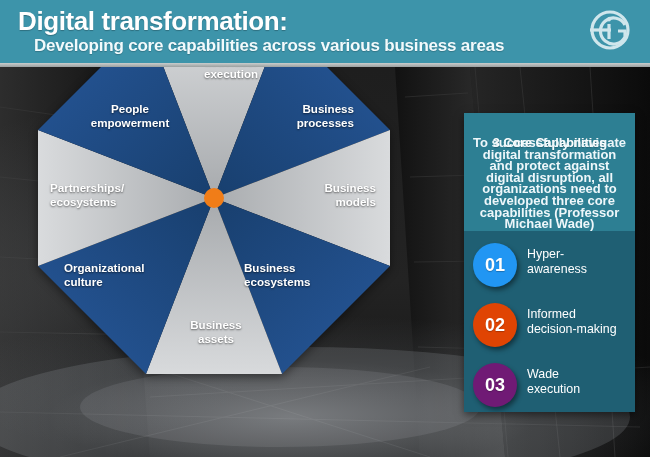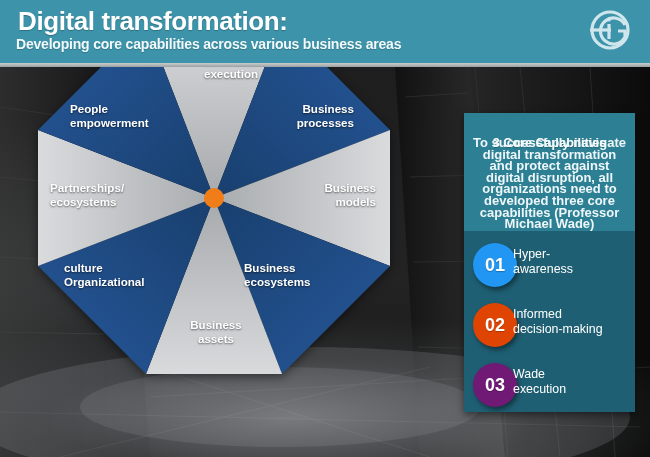--- a/index.html
+++ b/index.html
@@ -21,22 +21,22 @@
     background:linear-gradient(to bottom,#c9cdcd,#9aa0a0);
   }
   #title{
     position:absolute;left:18px;top:6px;
     font-size:26px;font-weight:bold;color:#ffffff;
     letter-spacing:-.4px;
     text-shadow:0 1px 1px rgba(0,0,0,.25);
     white-space:nowrap;
   }
   #subtitle{
-    position:absolute;left:16px;top:36px;
-    font-size:14px;font-weight:bold;color:#f2fafc;
+    position:absolute;left:34px;top:36px;
+    font-size:17px;font-weight:bold;color:#f2fafc;
     letter-spacing:-.2px;white-space:nowrap;
     text-shadow:0 1px 1px rgba(0,0,0,.2);
   }
   #logo{position:absolute;right:17px;top:7px;width:46px;height:46px;}
 
   
   #photo{
     position:absolute;left:0;top:67px;width:650px;height:390px;
     background:#171717;
     overflow:hidden;
@@ -82,21 +82,21 @@
   }
   .cap-row{position:absolute;left:9px;width:155px;height:52px;}
   .cap-circle{
     position:absolute;left:0;top:0;width:44px;height:44px;border-radius:50%;
     box-shadow:2px 3px 5px rgba(0,0,0,.45);
     display:flex;align-items:center;justify-content:center;
     font-size:18px;font-weight:bold;color:#ffffff;
     text-shadow:0 1px 1px rgba(0,0,0,.25);
   }
   .cap-text{
-    position:absolute;left:40px;top:4px;width:102px;
+    position:absolute;left:54px;top:4px;width:102px;
     font-size:12.4px;line-height:15px;color:#ffffff;
   }
 </style>
 </head>
 <body>
 
 <div id="slide">
 
   <div id="photo">
     <svg width="650" height="390" style="position:absolute;left:0;top:0;">
@@ -225,30 +225,30 @@
       <div>Business</div>
       <div>ecosystems</div>
     </div>
 
     <div class="seg-label" style="left:125px;top:300px;width:110px;text-align:center;">
       <div>Business</div>
       <div>assets</div>
     </div>
 
     <div class="seg-label" style="left:28px;top:243px;width:120px;text-align:left;">
+      <div>Organizational</div>
       <div>culture</div>
-      <div>Organizational</div>
     </div>
 
     <div class="seg-label" style="left:14px;top:163px;width:120px;text-align:left;">
       <div>Partnerships/</div>
       <div>ecosystems</div>
     </div>
 
-    <div class="seg-label" style="left:34px;top:84px;width:120px;">
+    <div class="seg-label" style="left:34px;top:84px;width:120px;text-align:center;">
       <div>People</div>
       <div>empowerment</div>
     </div>
   </div>
 
   <div id="panel">
     <div id="panel-top"></div>
     <div id="panel-title">3 Core Capabilities</div>
     <div id="panel-body-text">To successfully navigate digital transformation and protect against digital disruption, all organizations need to developed three core capabilities (Professor Michael Wade)</div>
 

